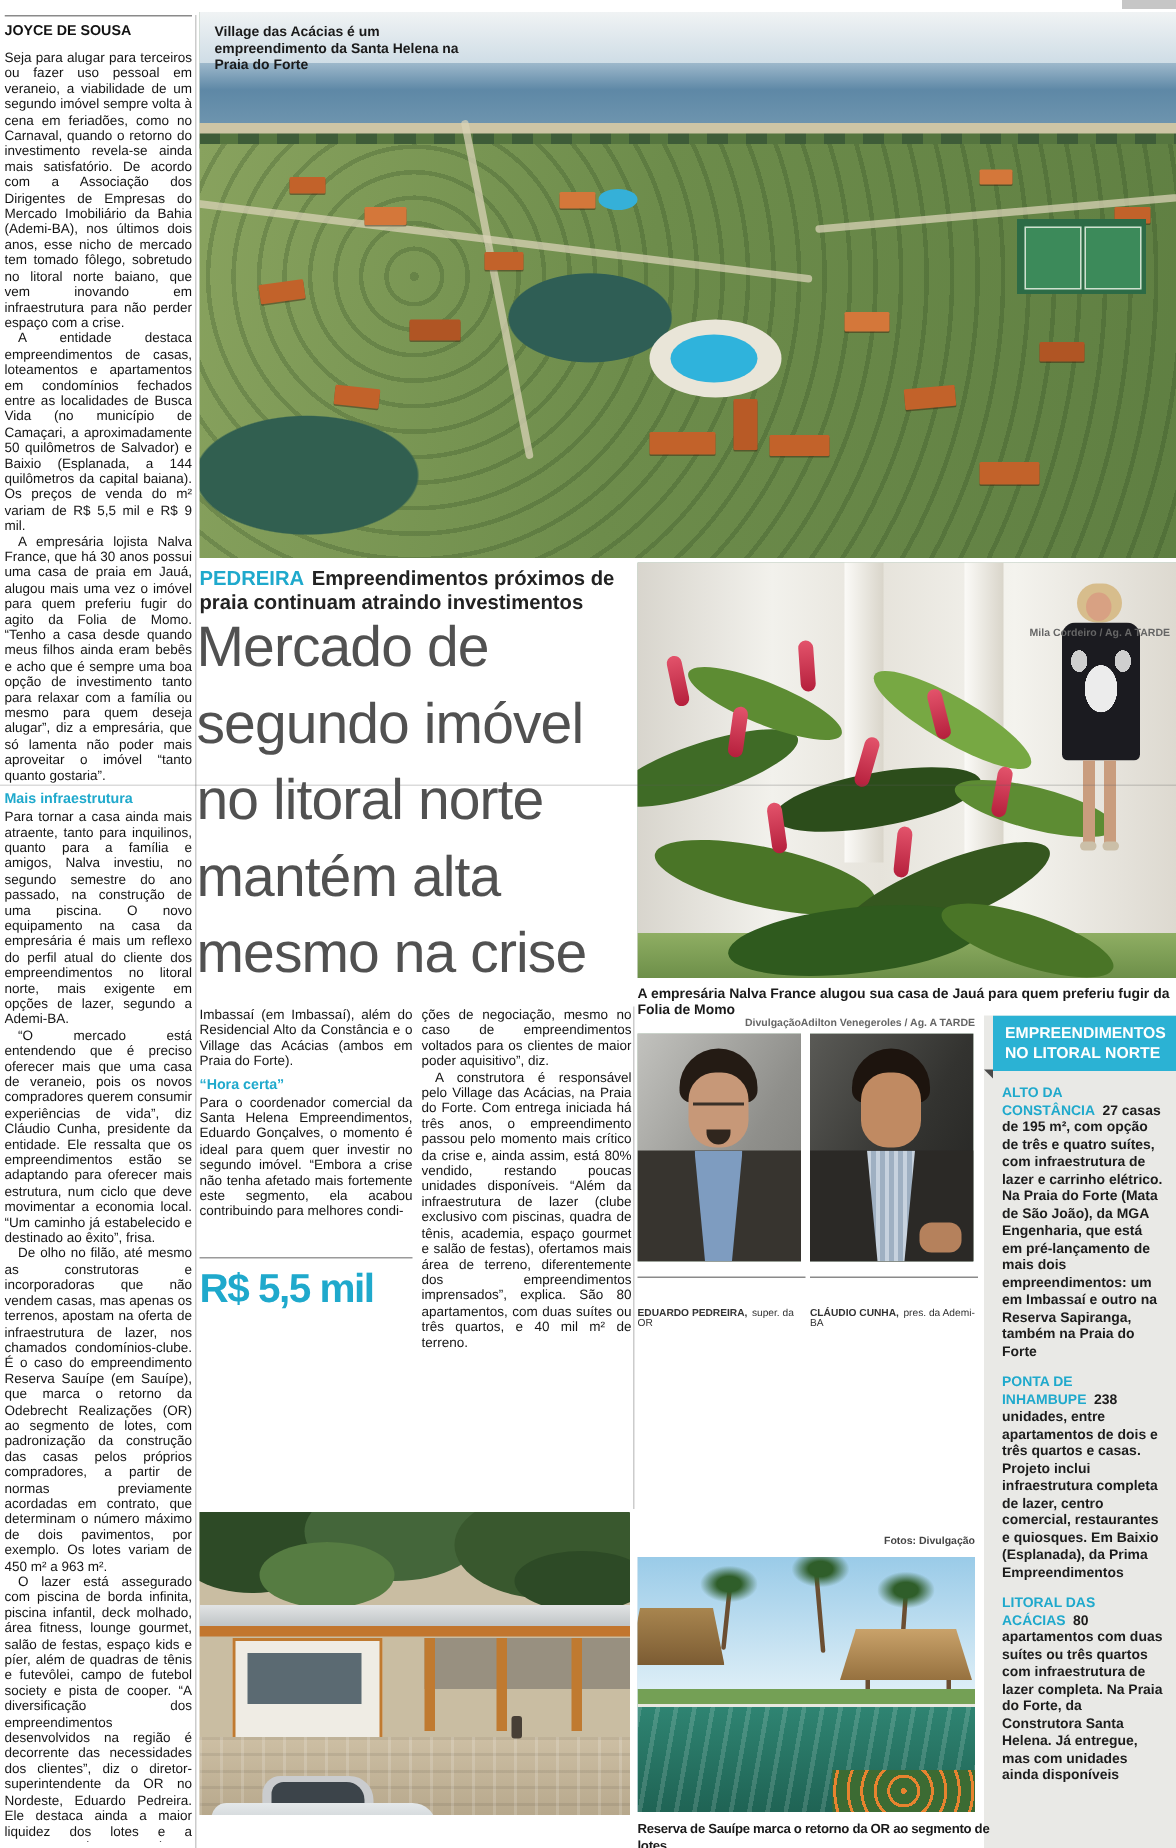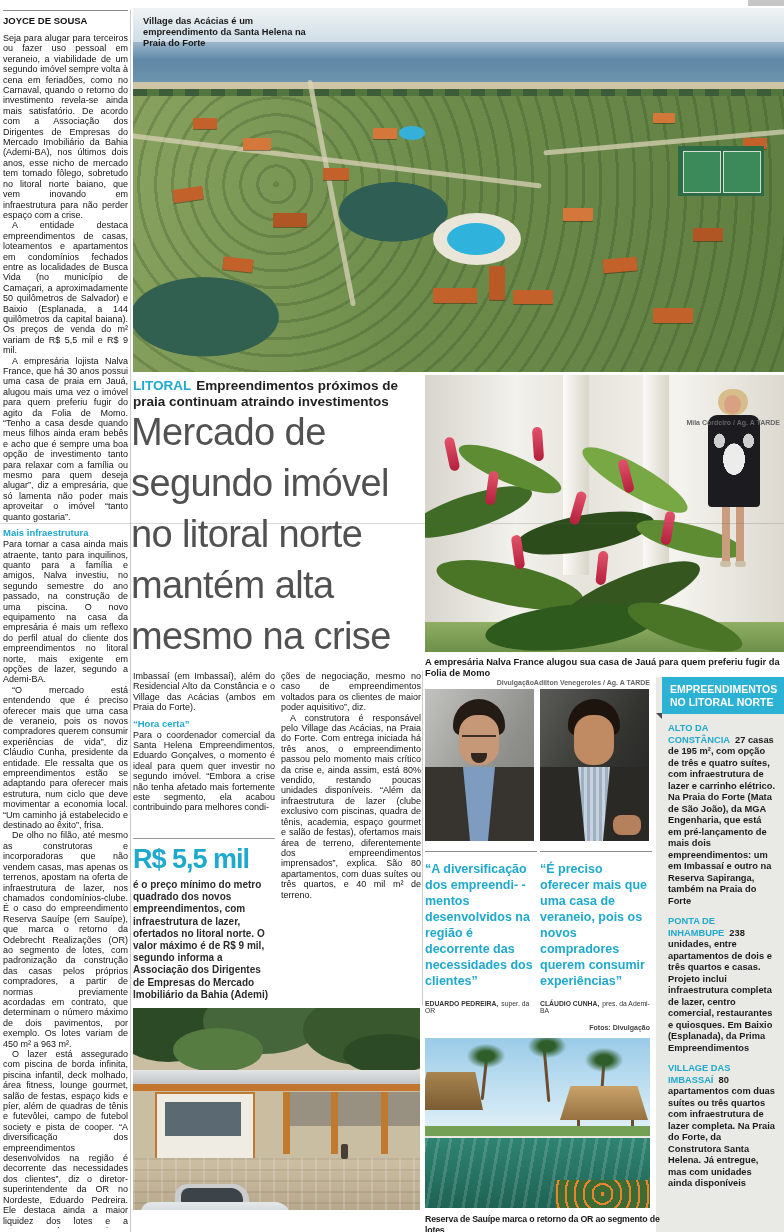--- a/index.html
+++ b/index.html
@@ -185,21 +185,21 @@
     <div class="pm-pool"></div>
     <div class="pm-pool2"></div>
     <div class="pm-courts">
       <div class="pm-court" style="left:5px;"></div>
       <div class="pm-court" style="left:45px;"></div>
     </div>
     <div class="caption" style="left:10px;top:8px;width:185px;">Village das Acácias é um empreendimento da Santa Helena na Praia do Forte</div>
   </div>
 
   <div class="kicker">
-    <span class="kicker-label">LITORAL</span><span>Empreendimentos próximos de praia continuam atraindo investimentos</span>
+    <span class="kicker-label">PEDREIRA</span><span>Empreendimentos próximos de praia continuam atraindo investimentos</span>
   </div>
   <h1 class="headline">Mercado de segundo imóvel no litoral norte mantém alta mesmo na crise</h1>
 
   <div class="photo" style="left:425px;top:375px;width:359px;height:277px;">
     <div class="wp-bg"></div>
     <div class="wp-pillar" style="left:138px;"></div>
     <div class="wp-pillar" style="left:218px;"></div>
     <div class="wp-grass"></div>
     <div>
       <div class="leaf" style="left:-20px;top:120px;width:130px;height:34px;background:#3f6b26;transform:rotate(-18deg);"></div>
@@ -236,21 +236,20 @@
   <div class="caption" style="left:425px;top:657px;width:359px;">A empresária Nalva France alugou sua casa de Jauá para quem preferiu fugir da Folia de Momo</div>
 
   <div class="col" style="left:133px;top:671px;width:142px;height:164px;">
     <p class="p">Imbassaí (em Imbassaí), além do Residencial Alto da Constância e o Village das Acácias (ambos em Praia do Forte).</p>
     <h5 class="subhead">“Hora certa”</h5>
     <p class="p">Para o coordenador comercial da Santa Helena Empreendimentos, Eduardo Gonçalves, o momento é ideal para quem quer investir no segundo imóvel. “Embora a crise não tenha afetado mais fortemente este segmento, ela acabou contribuindo para melhores condi-</p>
   </div>
 
   <div class="callout">
     <div class="callout-value">R$ 5,5 mil</div>
-    <div class="callout-text">é o preço mínimo do metro quadrado dos novos empreendimentos, com infraestrutura de lazer, ofertados no litoral norte. O valor máximo é de R$ 9 mil, segundo informa a Associação dos Dirigentes de Empresas do Mercado Imobiliário da Bahia (Ademi)</div>
   </div>
 
   <div class="col" style="left:281px;top:671px;width:140px;height:335px;">
     <p class="p">ções de negociação, mesmo no caso de empreendimentos voltados para os clientes de maior poder aquisitivo”, diz.</p>
     <p class="p indent">A construtora é responsável pelo Village das Acácias, na Praia do Forte. Com entrega iniciada há três anos, o empreendimento passou pelo momento mais crítico da crise e, ainda assim, está 80% vendido, restando poucas unidades disponíveis. “Além da infraestrutura de lazer (clube exclusivo com piscinas, quadra de tênis, academia, espaço gourmet e salão de festas), ofertamos mais área de terreno, diferentemente dos empreendimentos imprensados”, explica. São 80 apartamentos, com duas suítes ou três quartos, e 40 mil m² de terreno.</p>
   </div>
 
   <div class="credit" style="left:425px;top:679px;width:109px;text-align:right;">Divulgação</div>
   <div class="credit" style="left:500px;top:679px;width:150px;text-align:right;">Adilton Venegeroles / Ag. A TARDE</div>
 
@@ -266,41 +265,39 @@
   <div class="photo" style="left:540px;top:689px;width:109px;height:152px;">
     <div class="p2-bg"></div>
     <div class="pt-body" style="background:#2b2926;"></div>
     <div class="pt-shirt striped"></div>
     <div class="pt-hair" style="background:#1d140e;"></div>
     <div class="pt-face tan"></div>
     <div class="pt-hand"></div>
   </div>
 
   <div class="quote" style="left:425px;top:851px;">
-    <div class="quote-text">“A diversificação dos empreendi- -mentos desenvolvidos na região é decorrente das necessidades dos clientes”</div>
     <div class="quote-attr">
       <span class="author">EDUARDO PEDREIRA,</span><span>super. da OR</span>
     </div>
   </div>
   <div class="quote" style="left:540px;top:851px;">
-    <div class="quote-text">“É preciso oferecer mais que uma casa de veraneio, pois os novos compradores querem consumir experiências”</div>
     <div class="quote-attr">
       <span class="author">CLÁUDIO CUNHA,</span><span>pres. da Ademi-BA</span>
     </div>
   </div>
 
   <div class="credit" style="left:500px;top:1024px;width:150px;text-align:right;color:#444;">Fotos: Divulgação</div>
 
   <div class="sidebar">
     <div class="sb-notch"></div>
     <div class="sb-header">EMPREENDIMENTOS NO LITORAL NORTE</div>
     <div class="sb-body">
       <p class="sb-item"><span class="sb-name">ALTO DA CONSTÂNCIA</span><span>27 casas de 195 m², com opção de três e quatro suítes, com infraestrutura de lazer e carrinho elétrico. Na Praia do Forte (Mata de São João), da MGA Engenharia, que está em pré-lançamento de mais dois empreendimentos: um em Imbassaí e outro na Reserva Sapiranga, também na Praia do Forte</span></p>
       <p class="sb-item"><span class="sb-name">PONTA DE INHAMBUPE</span><span>238 unidades, entre apartamentos de dois e três quartos e casas. Projeto inclui infraestrutura completa de lazer, centro comercial, restaurantes e quiosques. Em Baixio (Esplanada), da Prima Empreendimentos</span></p>
-      <p class="sb-item"><span class="sb-name">VILLAGE DAS IMBASSAÍ</span><span>80 apartamentos com duas suítes ou três quartos com infraestrutura de lazer completa. Na Praia do Forte, da Construtora Santa Helena. Já entregue, mas com unidades ainda disponíveis</span></p>
+      <p class="sb-item"><span class="sb-name">LITORAL DAS ACÁCIAS</span><span>80 apartamentos com duas suítes ou três quartos com infraestrutura de lazer completa. Na Praia do Forte, da Construtora Santa Helena. Já entregue, mas com unidades ainda disponíveis</span></p>
     </div>
   </div>
 
   <div class="photo" style="left:133px;top:1008px;width:287px;height:202px;background:#c9bda2;">
     <div class="bl-sky"></div>
     <div>
       <div class="bl-blob" style="left:-20px;top:-16px;width:110px;height:70px;background:#2d4a26;"></div>
       <div class="bl-blob" style="left:70px;top:-20px;width:120px;height:66px;background:#44663a;"></div>
       <div class="bl-blob" style="left:170px;top:-14px;width:130px;height:72px;background:#39582e;"></div>
       <div class="bl-blob" style="left:40px;top:20px;width:90px;height:44px;background:#567c42;"></div>

